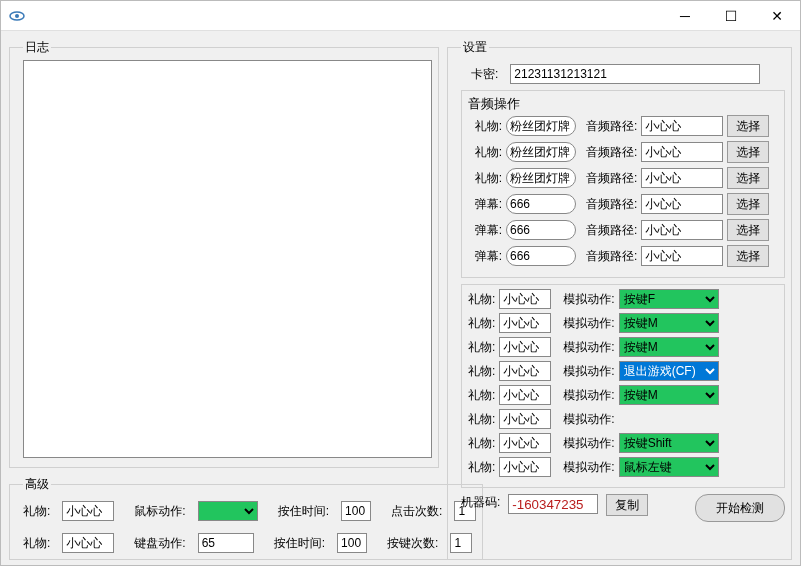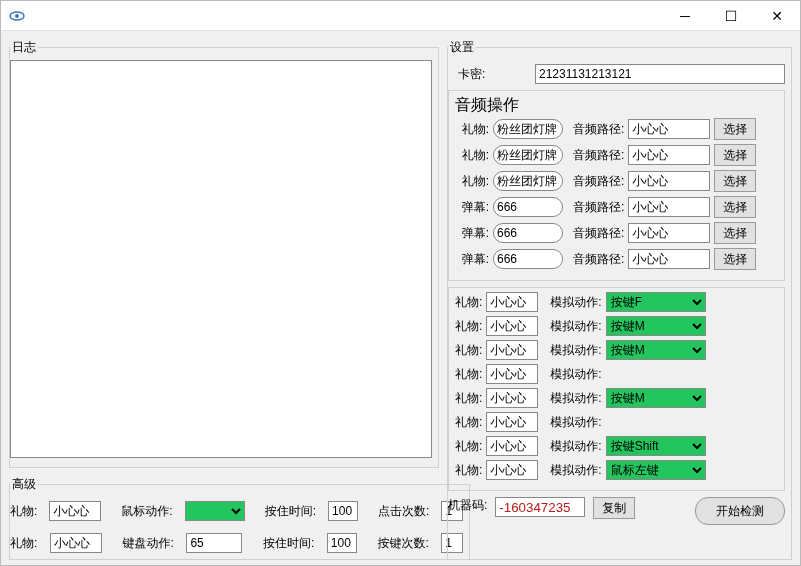--- a/index.html
+++ b/index.html
@@ -5,35 +5,35 @@
 * { box-sizing: border-box; margin: 0; padding: 0; }
 body { font-family: "Microsoft YaHei", "SimSun", sans-serif; font-size: 12px; background: #f0f0f0; color: #000; }
 .window { width: 801px; height: 566px; background: #f0f0f0; border: 1px solid #bbb; display: flex; flex-direction: column; }
 .titlebar { height: 30px; background: #fff; display: flex; align-items: center; border-bottom: 1px solid #e0e0e0; }
 .titlebar .icon { width: 16px; height: 16px; margin-left: 8px; }
 .titlebar .spacer { flex: 1; }
 .titlebar .wbtn { width: 46px; height: 30px; display: flex; align-items: center; justify-content: center; font-size: 14px; }
 .content { flex: 1; display: flex; padding: 8px; gap: 8px; }
 .left { width: 430px; display: flex; flex-direction: column; gap: 8px; }
 .right { flex: 1; display: flex; flex-direction: column; }
-fieldset { border: 1px solid #d0d0d0; padding: 4px 6px 6px 0; }
+fieldset { border: 1px solid #d0d0d0; padding: 4px 6px 6px 13px; }
 legend { font-size: 12px; padding: 0 2px; }
 .logbox { width: 100%; height: 398px; background: #fff; border: 1px solid #888; resize: none; font-family: inherit; font-size: 12px; }
-.row { display: flex; align-items: center; gap: 12px; margin-top: 4px; justify-content: space-between; }
+.row { display: flex; align-items: center; gap: 12px; margin-top: 4px; }
 .lbl { white-space: nowrap; }
 .inp { border: 1px solid #888; background: #fff; height: 20px; padding: 0 3px; font-family: inherit; font-size: 12px; }
 .inp.small { width: 52px; }
 .inp.med { width: 70px; border-radius: 10px; }
 .inp.num { width: 30px; }
 select { border: 1px solid #888; background: #22c55e; height: 20px; font-family: inherit; font-size: 12px; }
 .btn { border: 1px solid #999; background: #e1e1e1; height: 22px; padding: 0 8px; font-family: Liberation Sans, sans-serif; font-size: 12px; cursor: pointer; }
 .btn.big { height: 28px; padding: 0 20px; border-radius: 13px; }
 .settings-top { margin-bottom: 6px; }
 .grp { border: 1px solid #d0d0d0; padding: 4px 6px 6px 6px; margin-bottom: 6px; }
-.grp .title { font-size: 16px; margin-bottom: 2px; }
+.grp .title { font-size: 13px; margin-bottom: 2px; }
 .audiorow { display: flex; align-items: center; gap: 4px; margin-bottom: 4px; }
 .audiorow .c1 { width: 34px; text-align: right; }
 .simrow { display: flex; align-items: center; gap: 4px; margin-bottom: 4px; }
 select.sel { width: 100px; }
 select.selw { width: 60px; }
 select.selhl { width: 100px; background: #0078d7; color: #fff; }
 .bottom-right { display: flex; align-items: flex-start; gap: 8px; margin-top: 4px; }
 .machine { border: 1px solid #888; background: #fff; height: 20px; width: 90px; padding: 0 3px; color: #b91c1c; }
 </style>
 </head>
@@ -156,20 +156,21 @@
               <div class="simrow">
                 <span class="lbl">礼物:</span>
                 <input class="inp small" value="小心心" style="">
                 <span class="lbl" style="margin-left:8px">模拟动作:</span>
                 <select class="sel"><option>按键M</option></select>
               </div>
               <div class="simrow">
                 <span class="lbl">礼物:</span>
                 <input class="inp small" value="小心心" style="">
                 <span class="lbl" style="margin-left:8px">模拟动作:</span>
+                <select class="selhl"><option>退出游戏(CF)</option></select>
               </div>
               <div class="simrow">
                 <span class="lbl">礼物:</span>
                 <input class="inp small" value="小心心" style="">
                 <span class="lbl" style="margin-left:8px">模拟动作:</span>
                 <select class="sel"><option>按键M</option></select>
               </div>
               <div class="simrow">
                 <span class="lbl">礼物:</span>
                 <input class="inp small" value="小心心" style="">

